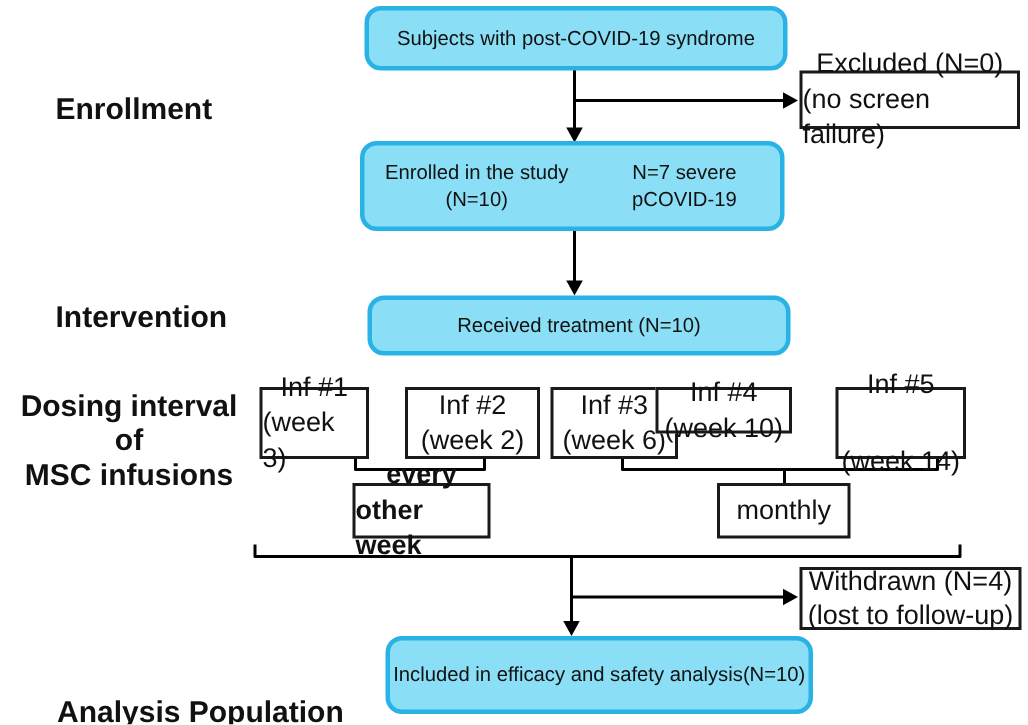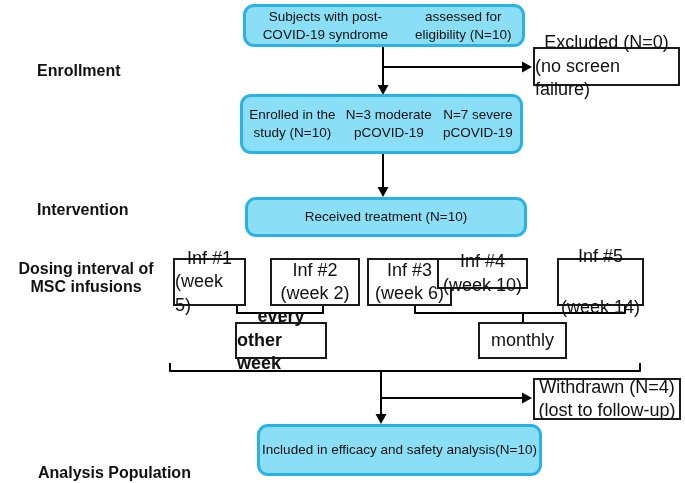--- a/index.html
+++ b/index.html
@@ -41,21 +41,21 @@
     flex-direction: column;
     align-items: center;
     justify-content: center;
     text-align: left;
     font-size: 18px;
     line-height: 1.3;
   }
   .stage-label {
     position: absolute;
     font-weight: bold;
-    font-size: 16px;
+    font-size: 20px;
     line-height: 1.15;
     white-space: nowrap;
   }
   .stage-label.center { text-align: center; white-space: normal; }
 </style>
 </head>
 <body>
 
 <div class="canvas">
 
@@ -93,41 +93,39 @@
 
   <div class="stage-label center" style="left:4px; top:260px; width:164px;">
     <div>Dosing interval of</div>
     <div>MSC infusions</div>
   </div>
 
   <div class="stage-label" style="left:2px; top:464px;margin-left:36px;">Analysis Population</div>
 
   <div class="cyan-box" style="left:243px; top:4px; width:282px; height:43px;">
     <div>Subjects with post-COVID-19 syndrome</div>
-    <div>assessed for eligibility  (N=10)</div>
   </div>
 
   <div class="white-box" style="left:533px; top:47px; width:147px; height:39px;">
     <div>Excluded (N=0)</div>
     <div>(no screen failure)</div>
   </div>
 
   <div class="cyan-box" style="left:240px; top:94px; width:283px; height:60px;">
     <div>Enrolled in the study (N=10)</div>
-    <div>N=3 moderate pCOVID-19</div>
     <div>N=7 severe pCOVID-19</div>
   </div>
 
   <div class="cyan-box" style="left:245px; top:197px; width:282px; height:40px;">
     <div>Received treatment (N=10)</div>
   </div>
 
   <div class="white-box" style="left:173px; top:258px; width:73px; height:48px;">
     <div>Inf #1</div>
-    <div>(week 5)</div>
+    <div>(week 3)</div>
   </div>
   <div class="white-box" style="left:270px; top:258px; width:90px; height:48px;">
     <div>Inf #2</div>
     <div>(week 2)</div>
   </div>
   <div class="white-box" style="left:367px; top:258px; width:85px; height:48px;">
     <div>Inf #3</div>
     <div>(week 6)</div>
   </div>
   <div class="white-box" style="left:437px; top:258px; width:91px; height:31px;">

